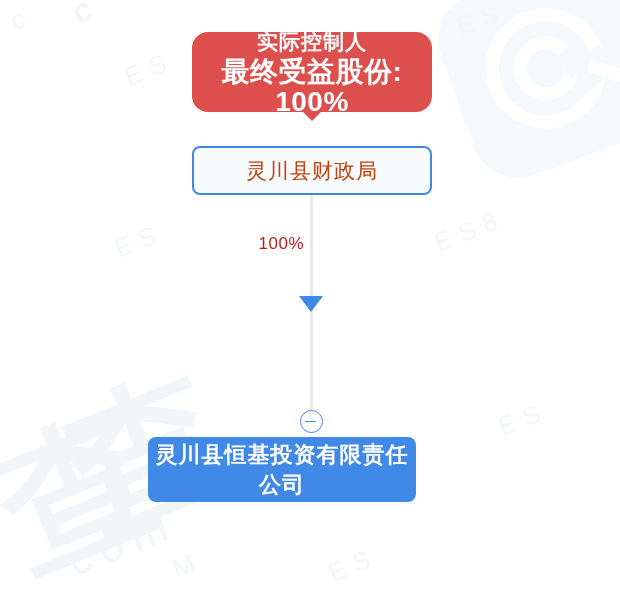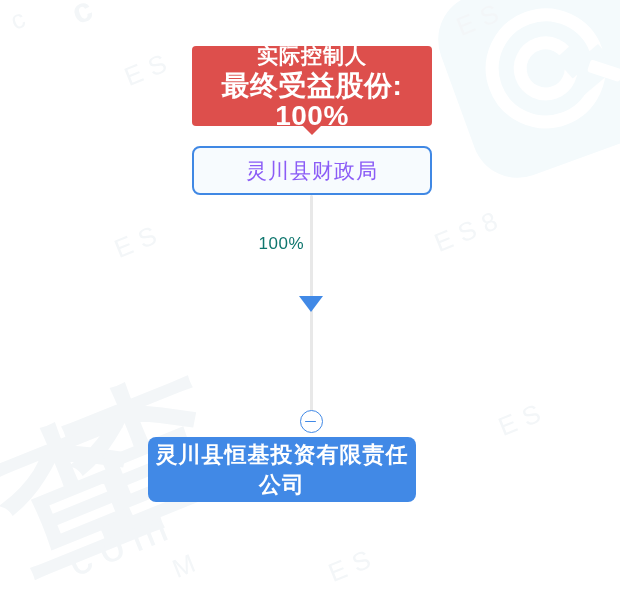--- a/index.html
+++ b/index.html
@@ -124,25 +124,25 @@
     z-index: 3;
     display: flex;
     flex-direction: column;
     align-items: center;
     justify-content: center;
     text-align: center;
   }
 
   .node-controller {
     left: 192px;
-    top: 46px;
+    top: 32px;
     width: 240px;
     height: 80px;
     background: #dd4f4c;
-    border-radius: 4px;
+    border-radius: 16px;
     color: #ffffff;
     cursor: pointer;
   }
   .node-controller .line1 {
     font-size: 21px;
     font-weight: 700;
     line-height: 30px;
     letter-spacing: 1px;
   }
   .node-controller .line2 {
@@ -164,21 +164,21 @@
   }
 
   .node-parent {
     left: 192px;
     top: 146px;
     width: 240px;
     height: 49px;
     background: #f7fbfe;
     border: 2px solid #4088e4;
     border-radius: 8px;
-    color: #8b5cf6;
+    color: #c2410c;
     cursor: pointer;
   }
   .node-parent .label {
     font-size: 21px;
     font-weight: 400;
     letter-spacing: 1px;
   }
 
   .node-company {
     left: 148px;
@@ -217,21 +217,21 @@
     border-right: 12px solid transparent;
     border-top: 16px solid #4189e6;
     z-index: 2;
   }
   .connector-percent {
     position: absolute;
     left: 246px;
     top: 234px;
     width: 58px;
     text-align: right;
-    color: #0f766e;
+    color: #b91c1c;
     font-size: 17px;
     font-weight: 400;
     letter-spacing: 0.5px;
     z-index: 2;
   }
 
   .collapse-toggle {
     position: absolute;
     left: 300px;
     top: 410px;

